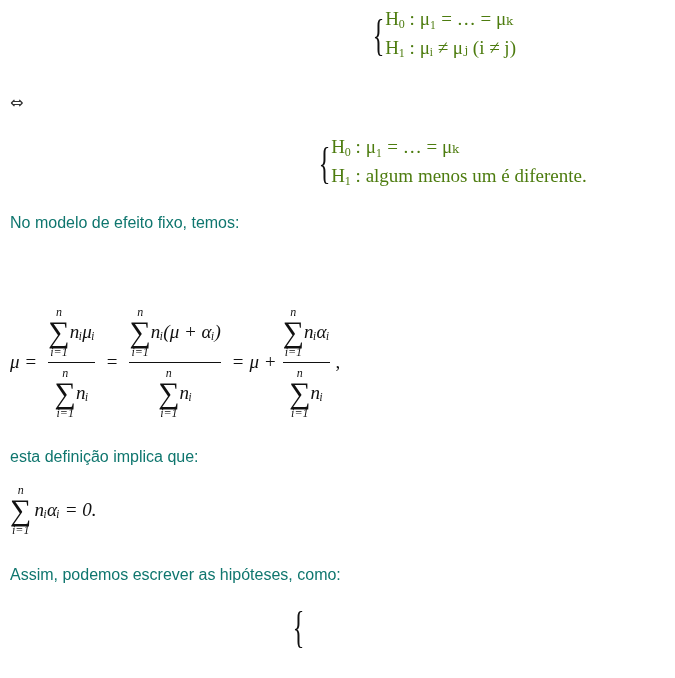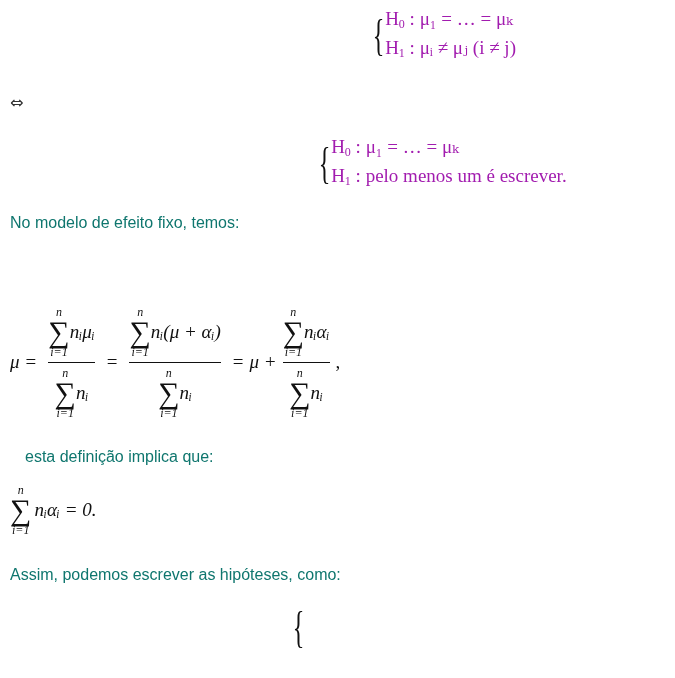--- a/index.html
+++ b/index.html
@@ -1,21 +1,21 @@
 <!DOCTYPE html>
 <html><head>
 <meta charset="utf-8">
 <style>
   html, body { margin:0; padding:0; background:#ffffff; }
   body { width:675px; height:678px; position:relative; overflow:hidden; color:#333333; }
   .txt { position:absolute; font-family:"Liberation Sans", "DejaVu Sans", sans-serif; font-size:16px; color:#0f766e; white-space:nowrap; }
   .mi { font-style:italic; }
   .sys { position:absolute; display:flex; align-items:center; }
   .brace { font-family:"Liberation Serif", "DejaVu Serif", serif; font-size:44px; line-height:1; transform:scaleX(0.55); margin-right:-4px; color:#111; }
-  .rows { display:flex; flex-direction:column; gap:2px; font-family:"Liberation Serif","DejaVu Serif",serif; font-size:19px; color:#a21caf;justify-content:center; }
+  .rows { display:flex; flex-direction:column; gap:2px; font-family:"Liberation Serif","DejaVu Serif",serif; font-size:19px; color:#4d7c0f;justify-content:center; }
   .row { white-space:nowrap; line-height:22px; }
   sub { font-size:12px; vertical-align:-3px; }
   .iff { position:absolute; left:10px; top:93px; font-size:16px; color:#333; font-family:"DejaVu Sans", sans-serif; }
   .eq { position:absolute; font-family:"Liberation Serif","DejaVu Serif",serif; font-size:19px; color:#111; display:flex; align-items:center; }
   .frac { display:inline-flex; flex-direction:column; align-items:center; margin:0 6px; }
   .frac .bar { height:1px; background:#111; align-self:stretch; margin:4px 0; }
   .sumblk { display:inline-flex; align-items:center; }
   .sum { display:inline-flex; flex-direction:column; align-items:center; line-height:1; }
   .sum .lim { font-size:12px; font-style:italic; }
   .sum .sig { font-size:30px; line-height:28px; }
@@ -31,21 +31,21 @@
     <div class="row"><span>H</span><sub>1</sub> <span>: μᵢ ≠ μⱼ (i ≠ j)</span></div>
   </div>
 </div>
 
 <div class="iff">⇔</div>
 
 <div class="sys" style="left:314px; top:136px;">
   <span class="brace">{</span>
   <div class="rows">
     <div class="row"><span>H</span><sub>0</sub> <span>: μ₁ = … = μₖ</span></div>
-    <div class="row"><span>H</span><sub>1</sub> <span>: pelo menos um é escrever.</span></div>
+    <div class="row"><span>H</span><sub>1</sub> <span>: algum menos um é diferente.</span></div>
   </div>
 </div>
 
 <div class="txt" style="left:10px; top:214px;">No modelo de efeito fixo, temos:</div>
 
 <div class="eq" style="left:10px; top:296px; height:132px;">
   <span class="mi">μ</span>
   <span class="op">=</span>
   <span class="frac">
     <span class="sumblk">
@@ -103,21 +103,21 @@
           <span class="lim">n</span>
           <span class="sig">∑</span>
           <span class="lim">i=1</span>
         </span>
         <span class="mi">nᵢ</span>
       </span>
   </span>
   <span>,</span>
 </div>
 
-<div class="txt" style="left:25px; top:448px;">esta definição implica que:</div>
+<div class="txt" style="left:10px; top:448px;">esta definição implica que:</div>
 
 <div class="eq" style="left:10px; top:484px;">
   <span class="sum">
       <span class="lim">n</span>
       <span class="sig">∑</span>
       <span class="lim">i=1</span>
     </span>
   <span class="mi" style="margin-left:3px;text-align:right;">nᵢαᵢ = 0.</span>
 </div>
 

